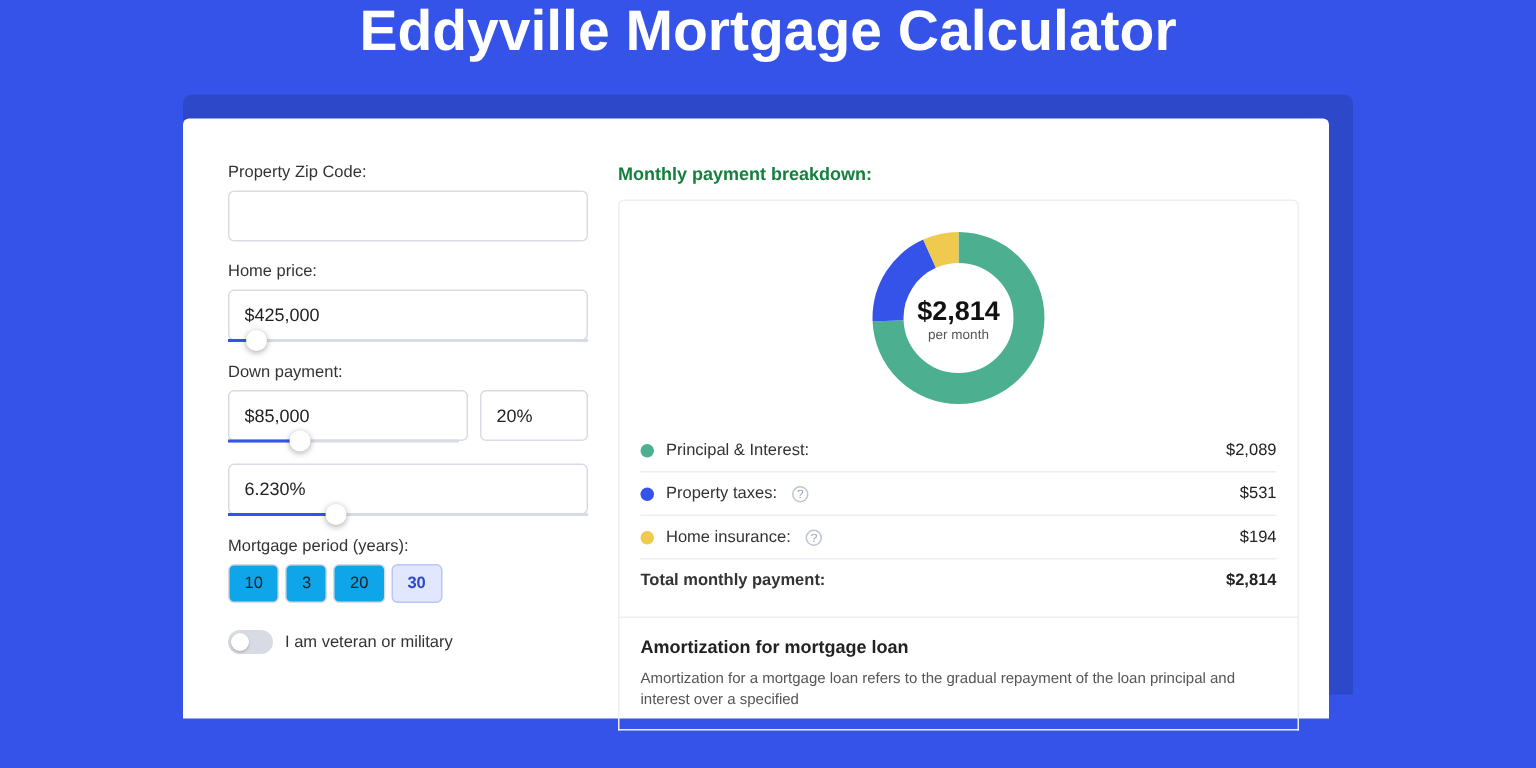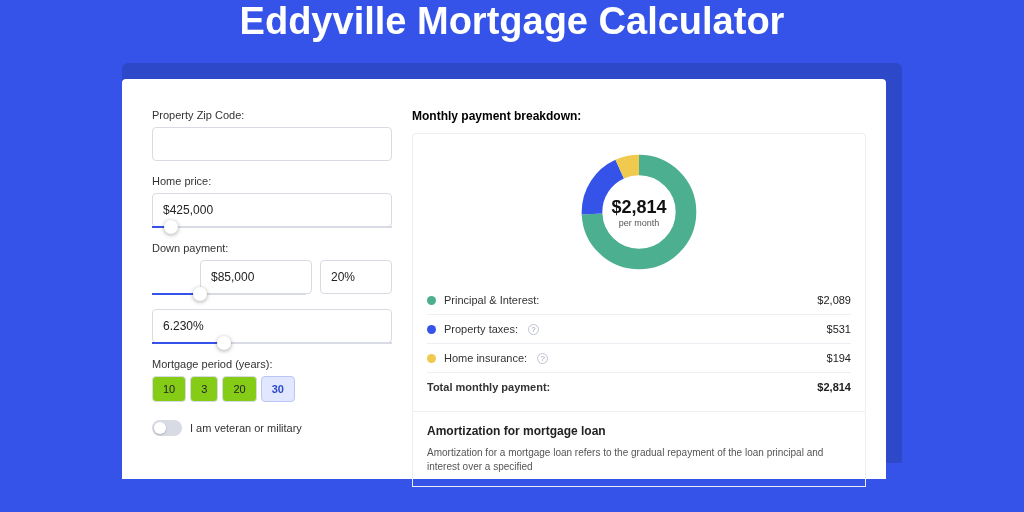--- a/index.html
+++ b/index.html
@@ -71,27 +71,27 @@
   .slider-thumb {
     position: absolute;
     top: 50%;
     transform: translate(-50%, -50%);
     width: 14px;
     height: 14px;
     background: #fff;
     border-radius: 50%;
     box-shadow: 0 1px 4px rgba(0,0,0,0.35);
   }
-  .row { display: flex; gap: 8px; margin-left: 48px; }
+  .row { display: flex; gap: 8px; }
   .row .input:first-child { flex: 1; }
   .row .input:last-child { width: 72px; }
   .pill-group { display: flex; gap: 4px; }
   .pill {
     border: 1px solid #d8dbe3;
-    background: #84cc16;
+    background: #0ea5e9;
     border-radius: 4px;
     padding: 6px 10px;
     font-size: 11px;
     color: #222;
     cursor: pointer;
   }
   .pill.active { background: #e0e7ff; border-color: #bac6f5; color: #2d48c8; font-weight: 600; }
   .toggle-row { display: flex; align-items: center; gap: 8px; margin-top: 18px; }
   .toggle {
     width: 30px;
@@ -105,21 +105,21 @@
     position: absolute;
     left: 2px;
     top: 2px;
     width: 12px;
     height: 12px;
     border-radius: 50%;
     background: #fff;
     box-shadow: 0 1px 2px rgba(0,0,0,0.2);
   }
   .toggle-label { font-size: 11px; color: #333; }
-  .section-title { font-size: 12px; font-weight: 700; color: #000000; margin-bottom: 10px; }
+  .section-title { font-size: 12px; font-weight: 700; color: #15803d; margin-bottom: 10px; }
   .donut-wrap { border: 1px solid #eceef3; border-radius: 4px 4px 0 0; padding: 10px 14px; }
   .donut-area { display: flex; justify-content: center; padding: 6px 0 12px; }
   .donut { position: relative; width: 124px; height: 124px; }
   .donut svg { width: 124px; height: 124px; transform: rotate(-90deg); }
   .donut-center {
     position: absolute;
     top: 0; left: 0; right: 0; bottom: 0;
     display: flex;
     flex-direction: column;
     align-items: center;

